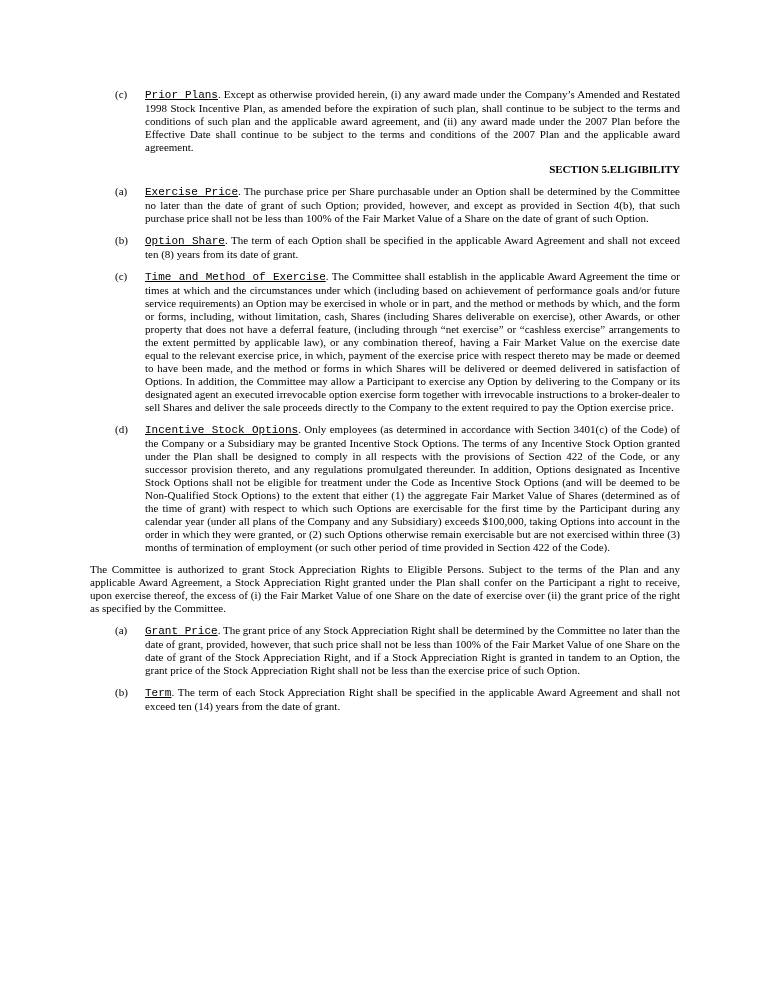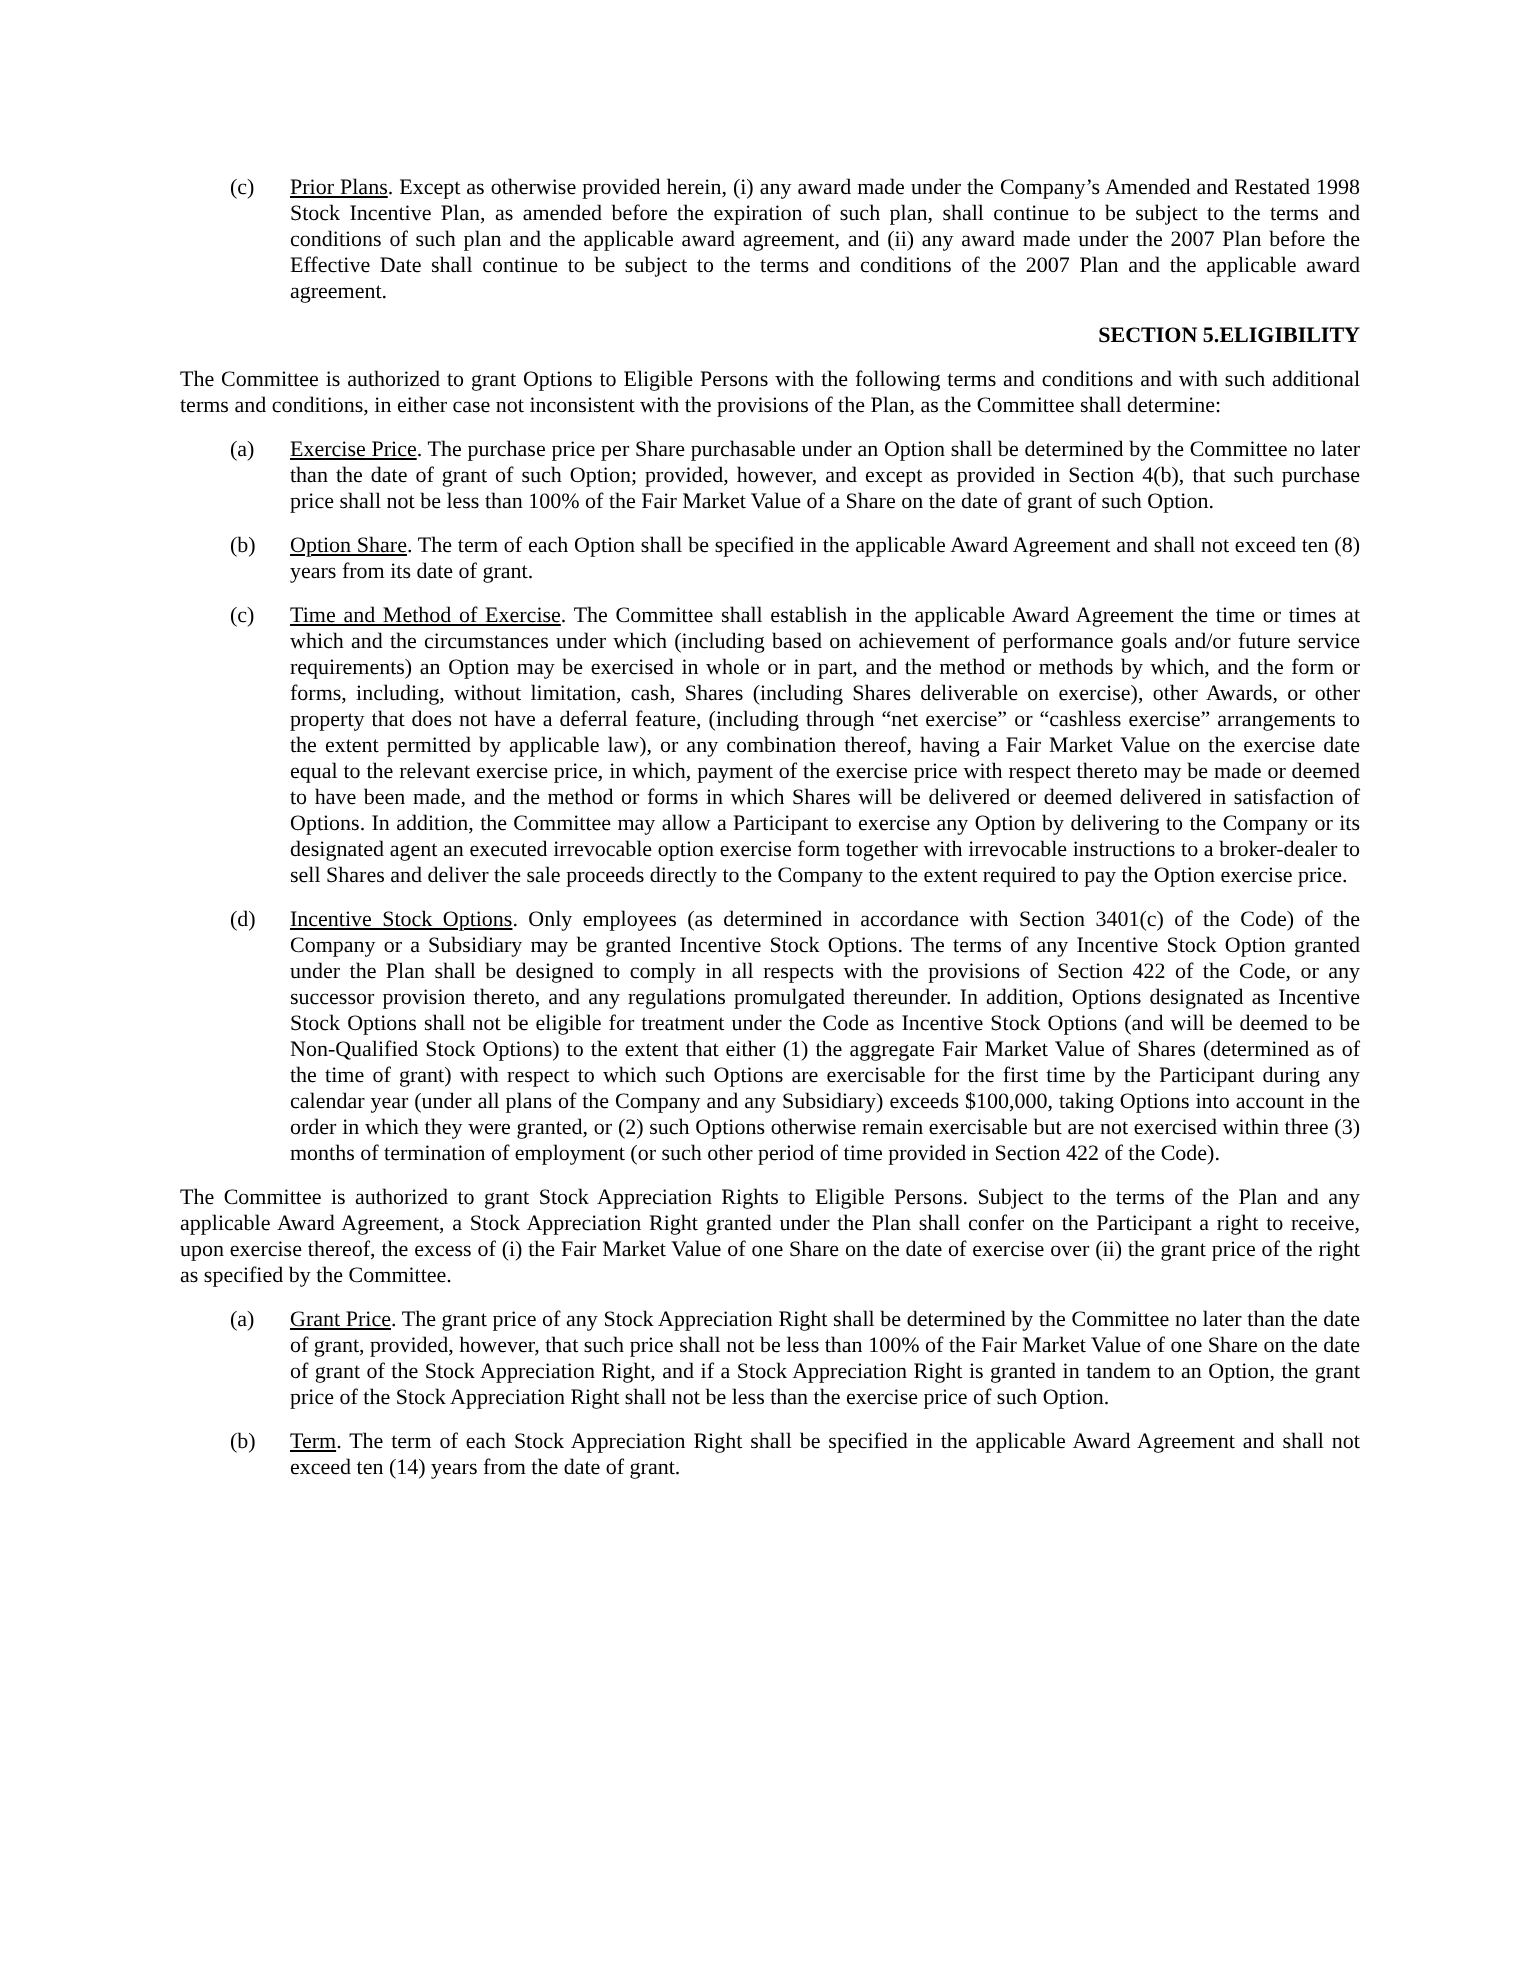--- a/index.html
+++ b/index.html
@@ -47,41 +47,41 @@
   .item-label {
     position: absolute;
     left: 25px;
     top: 0;
   }
   .item-body {
     text-align: justify;
   }
   .item-lead {
     text-decoration: underline;
+    font-family: Liberation Mono, monospace;
   }
   .page-number {
     position: absolute;
     top: 956px;
     left: 0;
     width: 768px;
     text-align: center;
     margin-top: 40px;
   }
 </style>
 </head>
 <body>
 
 <div class="page">
   <div class="content" id="content">
       <div class="list-item">
         <span class="item-label">(c)</span>
         <div class="item-body"><span class="item-lead">Prior Plans</span><span>. Except as otherwise provided herein, (i) any award made under the Company’s Amended and Restated 1998 Stock Incentive Plan, as amended before the expiration of such plan, shall continue to be subject to the terms and conditions of such plan and the applicable award agreement, and (ii) any award made under the 2007 Plan before the Effective Date shall continue to be subject to the terms and conditions of the 2007 Plan and the applicable award agreement.</span></div>
       </div>
       <div class="section-heading"><span class="sec-num">SECTION  5.</span><span class="sec-title">ELIGIBILITY</span></div>
-      <p class="paragraph">The Committee is authorized to grant Options to Eligible Persons with the following terms and conditions and with such additional terms and conditions, in either case not inconsistent with the provisions of the Plan, as the Committee shall determine:</p>
       <div class="list-item">
         <span class="item-label">(a)</span>
         <div class="item-body"><span class="item-lead">Exercise Price</span><span>. The purchase price per Share purchasable under an Option shall be determined by the Committee no later than the date of grant of such Option; provided, however, and except as provided in Section 4(b), that such purchase price shall not be less than 100% of the Fair Market Value of a Share on the date of grant of such Option.</span></div>
       </div>
       <div class="list-item">
         <span class="item-label">(b)</span>
         <div class="item-body"><span class="item-lead">Option Share</span><span>. The term of each Option shall be specified in the applicable Award Agreement and shall not exceed ten (8) years from its date of grant.</span></div>
       </div>
       <div class="list-item">
         <span class="item-label">(c)</span>

